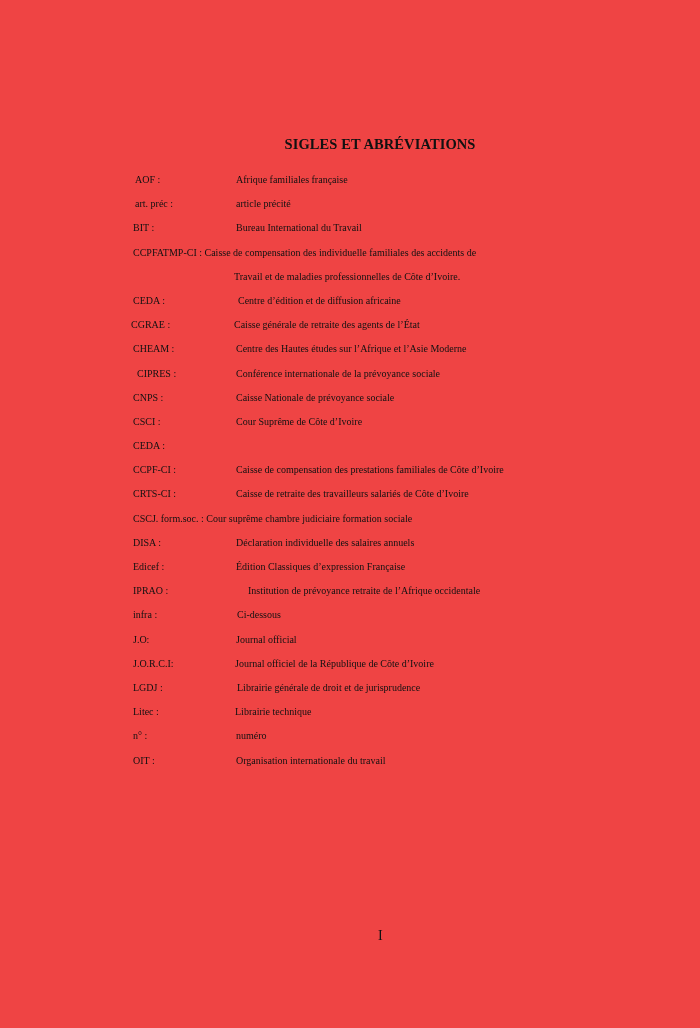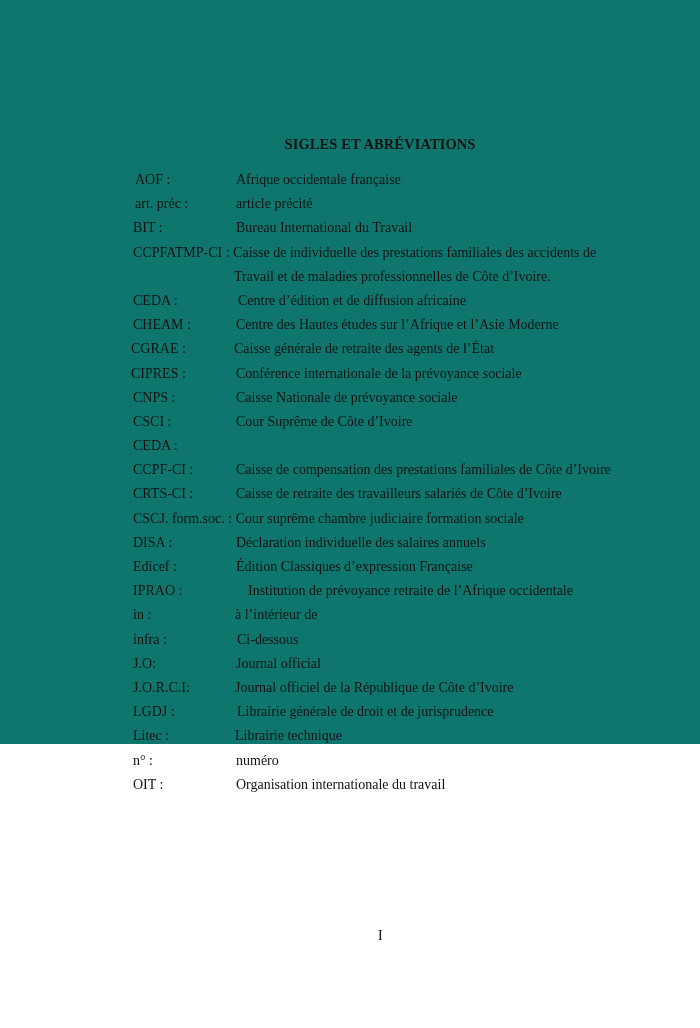--- a/index.html
+++ b/index.html
@@ -11,43 +11,43 @@
       width: 700px;
       height: 1028px;
       position: relative;
       overflow: hidden;
       font-family: "Liberation Serif", "DejaVu Serif", serif;
       color: #111111;
     }
     .page {
       position: absolute;
       left: 0; top: 0;
-      width: 700px; height: 744px;
-      background: #0f766e;
+      width: 700px; height: 1028px;
+      background: #ef4444;
     }
     .title {
       position: absolute;
       top: 136px;
       left: 0;
       width: 760px;
       text-align: center;
       font-weight: bold;
       font-size: 14.5px;
       letter-spacing: 0.1px;
     }
     .entries {
       position: absolute;
       top: 168px;
       left: 0;
       width: 700px;
     }
     .entry {
       position: relative;
       height: 24.2px;
-      font-size: 14px;
+      font-size: 10px;
       line-height: 24.2px;
       white-space: nowrap;
     }
     .entry .abbr {
       position: absolute;
       left: 133px;
     }
     .entry .def {
       position: absolute;
       left: 236px;
@@ -66,50 +66,50 @@
   </style>
 </head>
 <body>
 
 <div class="page">
   <div class="title">SIGLES ET ABRÉVIATIONS</div>
 
   <div class="entries">
     <div class="entry">
       <span class="abbr" style="left:135px">AOF :</span>
-      <span class="def">Afrique occidentale française</span>
+      <span class="def">Afrique familiales française</span>
     </div>
     <div class="entry">
       <span class="abbr" style="left:135px">art. préc :</span>
       <span class="def">article précité</span>
     </div>
     <div class="entry">
       <span class="abbr">BIT :</span>
       <span class="def">Bureau International du Travail</span>
     </div>
     <div class="entry">
-      <span class="inline-line"><span>CCPFATMP-CI :</span> <span>Caisse de individuelle des prestations familiales des accidents de</span></span>
+      <span class="inline-line"><span>CCPFATMP-CI :</span> <span>Caisse de compensation des individuelle familiales des accidents de</span></span>
     </div>
     <div class="entry cont">
       <span class="def">Travail et de maladies professionnelles de Côte d’Ivoire.</span>
     </div>
     <div class="entry">
       <span class="abbr">CEDA :</span>
       <span class="def" style="left:238px">Centre d’édition et de diffusion africaine</span>
     </div>
     <div class="entry">
+      <span class="abbr" style="left:131px">CGRAE :</span>
+      <span class="def" style="left:234px">Caisse générale de retraite des agents de l’État</span>
+    </div>
+    <div class="entry">
       <span class="abbr">CHEAM :</span>
       <span class="def">Centre des Hautes études sur l’Afrique et l’Asie Moderne</span>
     </div>
     <div class="entry">
-      <span class="abbr" style="left:131px">CGRAE :</span>
-      <span class="def" style="left:234px">Caisse générale de retraite des agents de l’État</span>
-    </div>
-    <div class="entry">
-      <span class="abbr" style="left:131px">CIPRES :</span>
+      <span class="abbr" style="left:137px">CIPRES :</span>
       <span class="def">Conférence internationale de la prévoyance sociale</span>
     </div>
     <div class="entry">
       <span class="abbr">CNPS :</span>
       <span class="def">Caisse Nationale de prévoyance sociale</span>
     </div>
     <div class="entry">
       <span class="abbr">CSCI :</span>
       <span class="def">Cour Suprême de Côte d’Ivoire</span>
     </div>
@@ -133,24 +133,20 @@
     </div>
     <div class="entry">
       <span class="abbr">Edicef :</span>
       <span class="def">Édition Classiques d’expression Française</span>
     </div>
     <div class="entry">
       <span class="abbr">IPRAO :</span>
       <span class="def" style="left:248px">Institution de prévoyance retraite de l’Afrique occidentale</span>
     </div>
     <div class="entry">
-      <span class="abbr">in :</span>
-      <span class="def" style="left:235px">à l’intérieur de</span>
-    </div>
-    <div class="entry">
       <span class="abbr">infra :</span>
       <span class="def" style="left:237px">Ci-dessous</span>
     </div>
     <div class="entry">
       <span class="abbr">J.O:</span>
       <span class="def">Journal official</span>
     </div>
     <div class="entry">
       <span class="abbr">J.O.R.C.I:</span>
       <span class="def" style="left:235px">Journal officiel de la République de Côte d’Ivoire</span>

